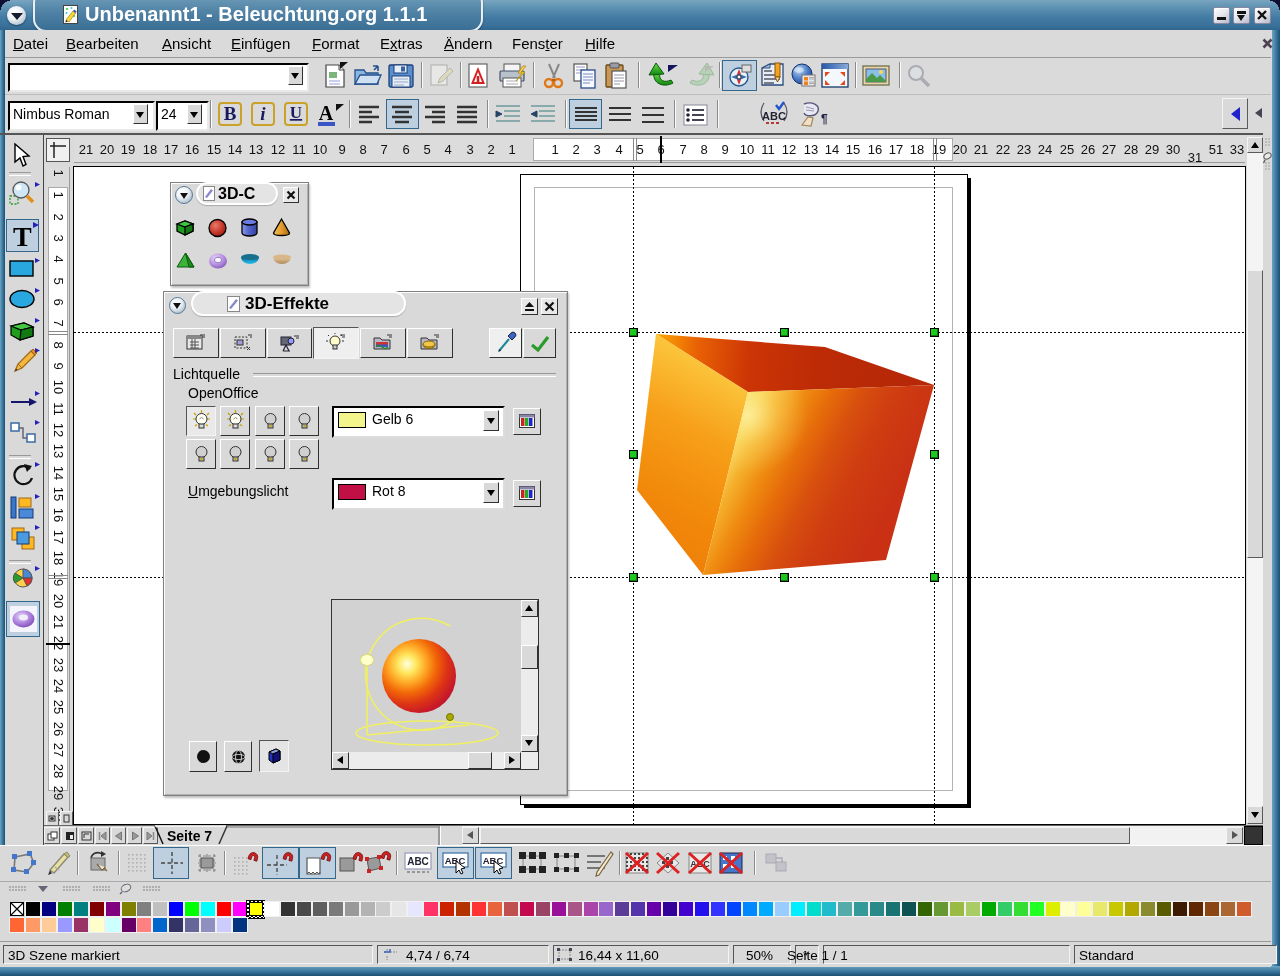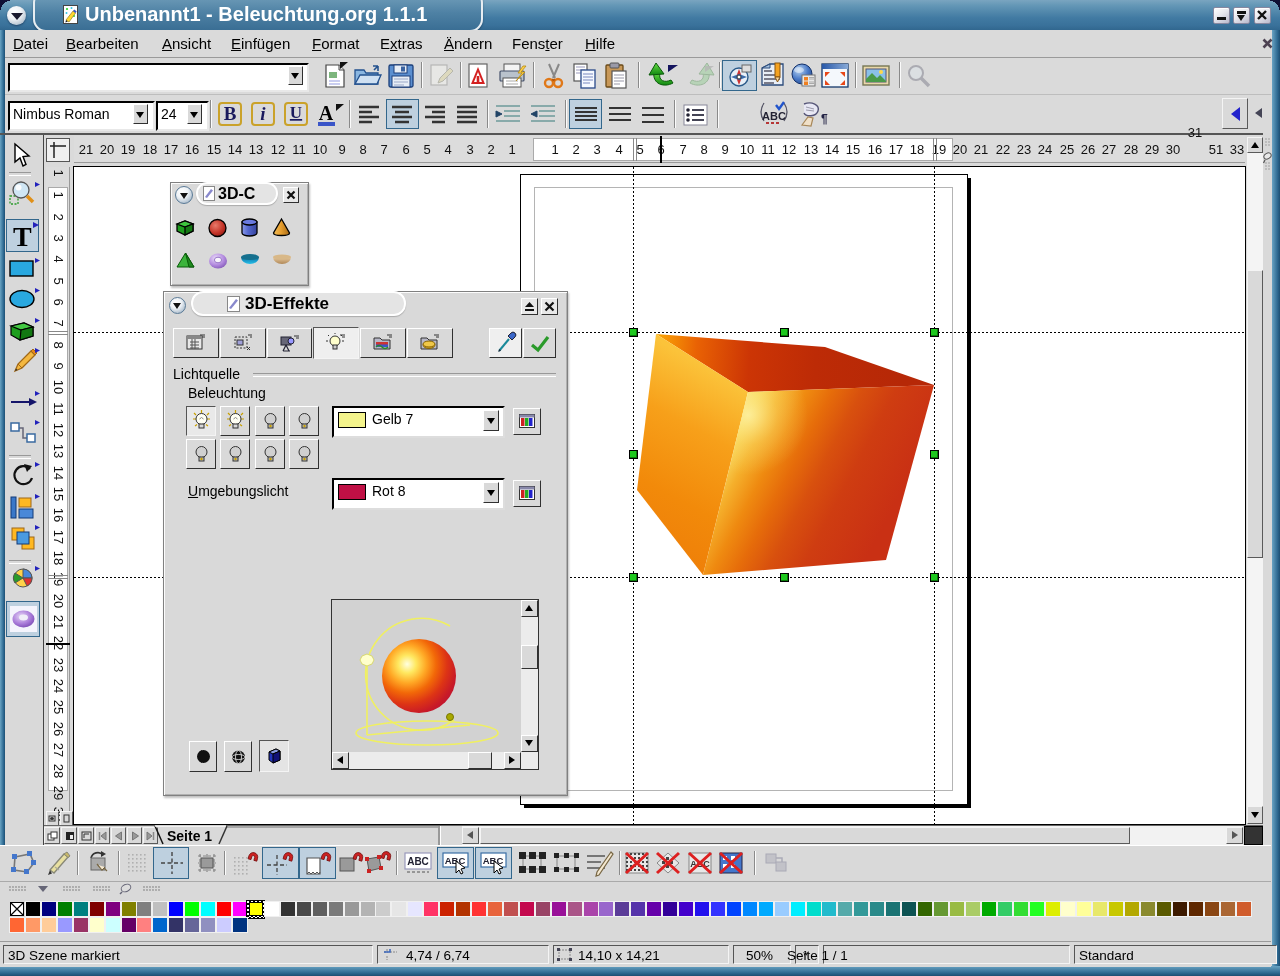--- a/index.html
+++ b/index.html
@@ -375,21 +375,21 @@
 <span class="num" style="left:973px;top:142px;width:16px;text-align:center;">21</span>
 <span class="num" style="left:995px;top:142px;width:16px;text-align:center;">22</span>
 <span class="num" style="left:1016px;top:142px;width:16px;text-align:center;">23</span>
 <span class="num" style="left:1037px;top:142px;width:16px;text-align:center;">24</span>
 <span class="num" style="left:1059px;top:142px;width:16px;text-align:center;">25</span>
 <span class="num" style="left:1080px;top:142px;width:16px;text-align:center;">26</span>
 <span class="num" style="left:1101px;top:142px;width:16px;text-align:center;">27</span>
 <span class="num" style="left:1123px;top:142px;width:16px;text-align:center;">28</span>
 <span class="num" style="left:1144px;top:142px;width:16px;text-align:center;">29</span>
 <span class="num" style="left:1165px;top:142px;width:16px;text-align:center;">30</span>
-<span class="num" style="left:1187px;top:125px;width:16px;text-align:center;">31</span>
+<span class="num" style="left:1187px;top:150px;width:16px;text-align:center;">31</span>
 <span class="num" style="left:1208px;top:142px;width:16px;text-align:center;">51</span>
 <span class="num" style="left:1229px;top:142px;width:16px;text-align:center;">33</span>
 <div class="ab" style="left:633px;top:138px;width:4px;height:23px;border-left:1px solid #888;border-right:1px solid #888;box-sizing:border-box;"></div>
 <div class="ab" style="left:933px;top:138px;width:4px;height:23px;border-left:1px solid #888;border-right:1px solid #888;box-sizing:border-box;"></div>
 <div class="ab" style="left:660px;top:136px;width:2px;height:27px;background:#000;"></div>
 <div class="ab" style="left:46px;top:167px;width:24px;height:659px;background:#dcdcdc;border-right:1px solid #999;box-sizing:border-box;"></div>
 <div class="ab" style="left:48px;top:187px;width:20px;height:604px;background:#fff;border:1px solid #aaa;box-sizing:border-box;"></div>
 <span class="vnum" style="left:49px;top:187px;width:18px;height:16px;text-align:center;line-height:16px;">1</span>
 <span class="vnum" style="left:49px;top:209px;width:18px;height:16px;text-align:center;line-height:16px;">2</span>
 <span class="vnum" style="left:49px;top:230px;width:18px;height:16px;text-align:center;line-height:16px;">3</span>
@@ -733,21 +733,21 @@
     <path d="M12 4 l4 4 3-3 a2.8 2.8 0 0 0 -4-4z" fill="#3a66c8" stroke="#223"></path>
     <path d="M2 20 l1.5-3 1.5 1.5z" fill="#223"></path>
   </svg>
 <div class="ab out2" style="left:523px;top:328px;width:33px;height:30px;"></div>
 <svg class="ab" style="left:530px;top:334px" width="20" height="18">
     <path d="M2 11 L8 16 L18 3" stroke="#2a9a2a" stroke-width="3.2" fill="none"></path>
   </svg>
 
 <div class="ab" style="left:173px;top:366px;font-size:14px;color:#000;">Lichtquelle</div>
 <div class="ab" style="left:253px;top:373px;width:303px;height:2px;border-top:1px solid #999;border-bottom:1px solid #fff;"></div>
-<div class="ab" style="left:188px;top:385px;font-size:14px;color:#000;">Beleuchtung</div>
+<div class="ab" style="left:188px;top:385px;font-size:14px;color:#000;">OpenOffice</div>
 
 <div class="ab sunk" style="left:186px;top:406px;width:30px;height:30px;background:#e9e9e9;"></div>
 <div class="ab out2" style="left:220px;top:406px;width:30px;height:30px;"></div>
 <div class="ab out2" style="left:255px;top:406px;width:30px;height:30px;"></div>
 <div class="ab out2" style="left:289px;top:406px;width:30px;height:30px;"></div>
 <div class="ab out2" style="left:186px;top:439px;width:30px;height:30px;"></div>
 <div class="ab out2" style="left:220px;top:439px;width:30px;height:30px;"></div>
 <div class="ab out2" style="left:255px;top:439px;width:30px;height:30px;"></div>
 <div class="ab out2" style="left:289px;top:439px;width:30px;height:30px;"></div>
 <svg class="ab" style="left:193px;top:410px" width="17" height="21">
@@ -788,21 +788,21 @@
     <circle cx="8.5" cy="16" r="1.2" fill="#c8a000"></circle>
   </svg>
 <svg class="ab" style="left:296px;top:443px" width="17" height="21">
     <circle cx="8.5" cy="9" r="5.5" fill="#d0d0d0" stroke="#333"></circle>
     <rect x="6" y="14" width="5" height="4" fill="#c0c0c0" stroke="#333"></rect>
     <circle cx="8.5" cy="16" r="1.2" fill="#c8a000"></circle>
   </svg>
 
 <div class="ab" style="left:332px;top:406px;width:169px;height:28px;background:#fff;border:2px solid #000;border-right-color:#ddd;border-bottom-color:#ddd;"></div>
 <div class="ab" style="left:338px;top:412px;width:28px;height:16px;background:#f4f48c;border:1px solid #000;box-sizing:border-box;"></div>
-<div class="ab" style="left:372px;top:411px;font-size:14px;">Gelb 7</div>
+<div class="ab" style="left:372px;top:411px;font-size:14px;">Gelb 6</div>
 <div class="ab out2" style="left:483px;top:410px;width:16px;height:21px;"></div>
 <div class="ab" style="left:486.5px;top:418px;width:0;height:0;border-left:4.5px solid transparent;border-right:4.5px solid transparent;border-top:6px solid #000;"></div>
 <div class="ab out2" style="left:513px;top:408px;width:28px;height:27px;"></div>
 <svg class="ab" style="left:519px;top:414px" width="16" height="14">
     <rect x="0.5" y="0.5" width="15" height="13" fill="#fff" stroke="#333"></rect>
     <rect x="2" y="4" width="3.5" height="8" fill="#cc2222"></rect>
     <rect x="6" y="4" width="3.5" height="8" fill="#22aa22"></rect>
     <rect x="10" y="4" width="3.5" height="8" fill="#2222cc"></rect>
     <rect x="0.5" y="0.5" width="15" height="3" fill="#88a"></rect>
   </svg>
@@ -908,21 +908,21 @@
     <path d="M1 1 l5 4 -5 4z" fill="#999" stroke="#777"></path>
     <path d="M7.5 1 v8" stroke="#888" stroke-width="1.5"></path>
   </svg>
 <div class="ab" style="left:160px;top:827px;width:277px;height:18px;background:#d9d9d9;"></div>
 <svg class="ab" style="left:155px;top:825px" width="285" height="20">
     <path d="M0 1 L8 19" stroke="#111" stroke-width="1.5"></path>
     <path d="M0 1 L71 1" stroke="#f8f8f8" stroke-width="1.6"></path>
     <path d="M72 1 L64 19" stroke="#333" stroke-width="1.5"></path>
     <path d="M72 2 L283 2" stroke="#777" stroke-width="1.2"></path>
   </svg>
-<div class="ab" style="left:167px;top:828px;font-size:14px;font-weight:bold;">Seite 1</div>
+<div class="ab" style="left:167px;top:828px;font-size:14px;font-weight:bold;">Seite 7</div>
 <div class="ab" style="left:438px;top:826px;width:2px;height:19px;background:#999;border-right:1px solid #fff;"></div>
 <div class="ab" style="left:462px;top:826px;width:781px;height:19px;background:#f2f2f2;"></div>
 <div class="ab out" style="left:462px;top:827px;width:17px;height:17px;"></div>
 <div class="ab" style="left:467px;top:831px;width:0;height:0;border-top:4.5px solid transparent;border-bottom:4.5px solid transparent;border-right:6px solid #555;"></div>
 <div class="ab out" style="left:480px;top:827px;width:650px;height:17px;"></div>
 <div class="ab out" style="left:1226px;top:827px;width:17px;height:17px;"></div>
 <div class="ab" style="left:1232px;top:831px;width:0;height:0;border-top:4.5px solid transparent;border-bottom:4.5px solid transparent;border-left:6px solid #555;"></div>
 <div class="ab" style="left:1244px;top:826px;width:19px;height:19px;background:#333;border:1px solid #000;box-sizing:border-box;"></div>
 
 <div class="ab out" style="left:1247px;top:137px;width:16px;height:16px;"></div>
@@ -1355,21 +1355,21 @@
 <div class="ab" style="left:0px;top:941px;width:1271px;height:25px;background:#d9d9d9;border-top:1px solid #9a9a9a;"></div>
 <div class="ab sunk" style="left:3px;top:945px;width:370px;height:19px;background:#d9d9d9;"></div>
 <div class="ab" style="left:8px;top:948px;font-size:13.5px;color:#000;">3D Szene markiert</div>
 <div class="ab sunk" style="left:377px;top:945px;width:172px;height:19px;background:#d9d9d9;"></div>
 <div class="ab" style="left:406px;top:948px;font-size:13.5px;color:#000;">4,74 / 6,74</div>
 <svg class="ab" style="left:383px;top:948px" width="15" height="13">
     <path d="M1 4 h4 M7 4 h7 M4 1 v2 M4 8 v4" stroke="#888" stroke-dasharray="2 1"></path>
     <path d="M1 4 h6 v-3" stroke="#3a66bb" stroke-width="1.5" fill="none"></path>
   </svg>
 <div class="ab sunk" style="left:553px;top:945px;width:176px;height:19px;background:#d9d9d9;"></div>
-<div class="ab" style="left:578px;top:948px;font-size:13.5px;color:#000;">14,10 x 14,21</div>
+<div class="ab" style="left:578px;top:948px;font-size:13.5px;color:#000;">16,44 x 11,60</div>
 <svg class="ab" style="left:557px;top:948px" width="16" height="13">
     <rect x="2" y="2" width="11" height="9" fill="none" stroke="#888" stroke-dasharray="2 1"></rect>
     <g fill="#445">
       <rect x="0" y="0" width="3" height="3"></rect>
       <rect x="12" y="0" width="3" height="3"></rect>
       <rect x="0" y="10" width="3" height="3"></rect>
       <rect x="12" y="10" width="3" height="3"></rect>
     </g>
   </svg>
 <div class="ab sunk" style="left:733px;top:945px;width:58px;height:19px;background:#d9d9d9;"></div>

